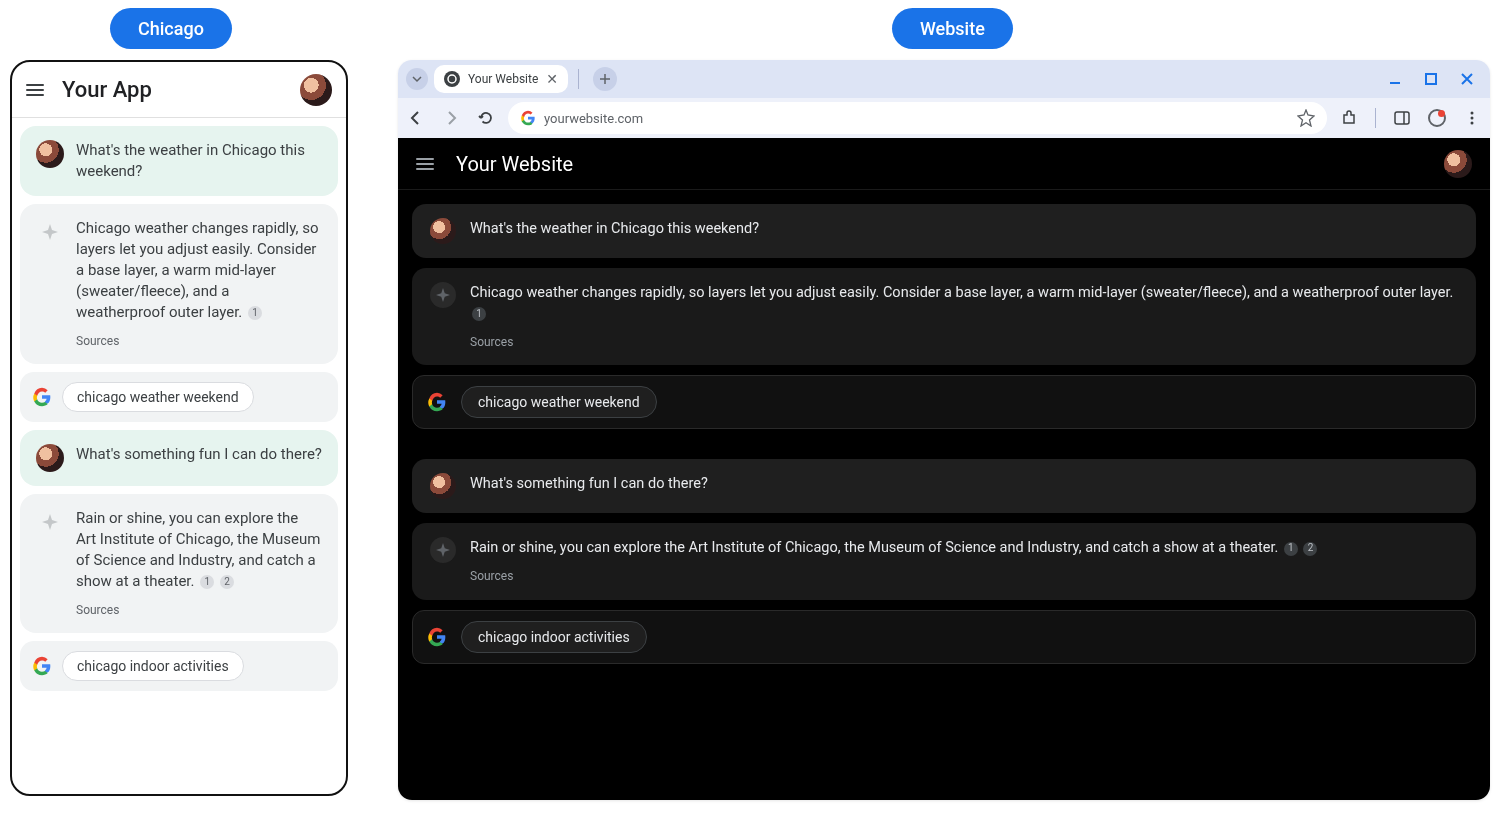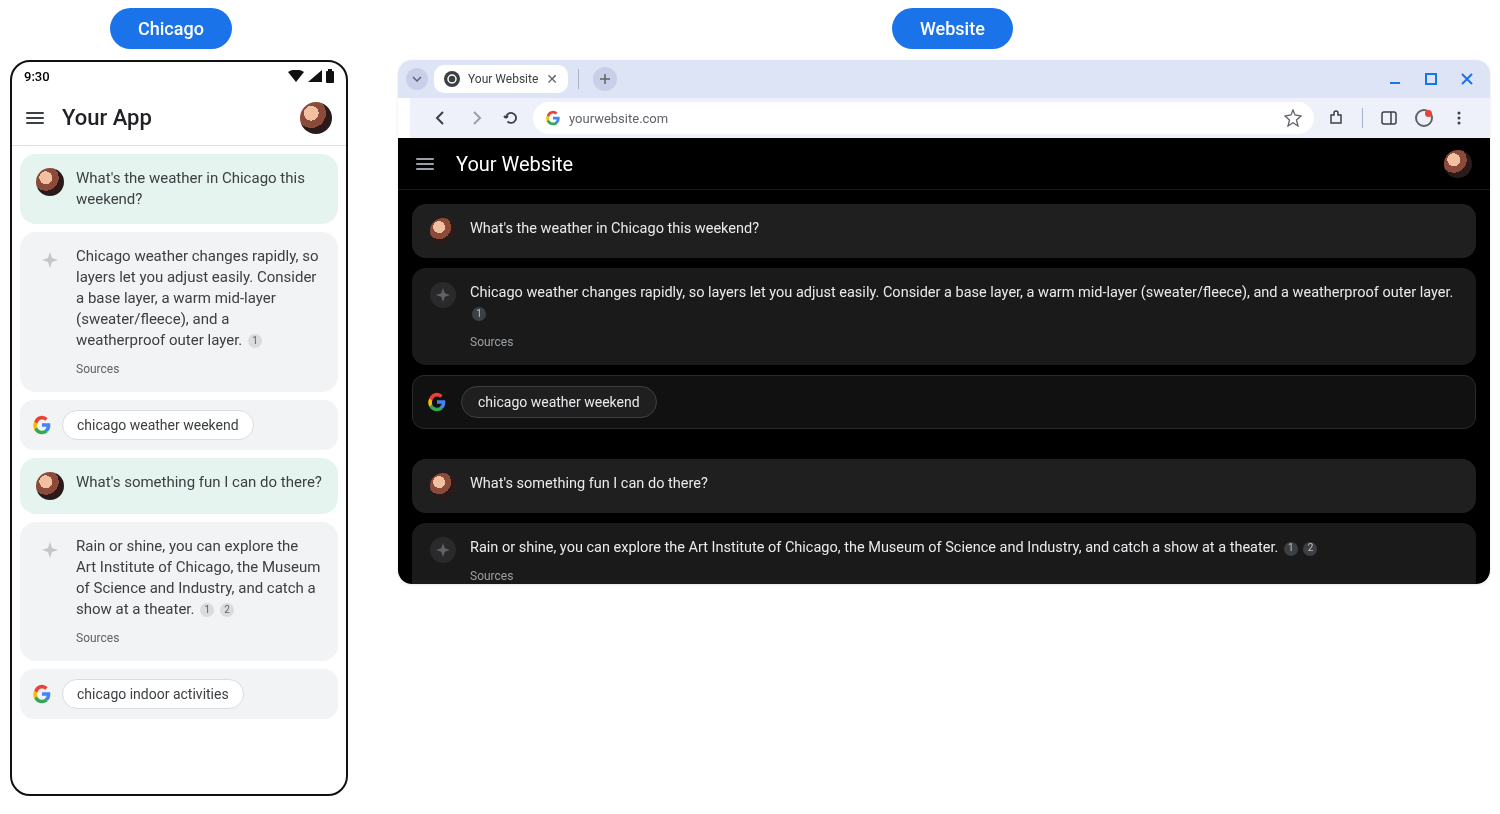--- a/index.html
+++ b/index.html
@@ -108,21 +108,21 @@
   font-size: 14px;
   color: #3c4043;
 }
 
 
 .desktop-frame {
   position: absolute;
   top: 60px;
   left: 398px;
   width: 1092px;
-  height: 524px;
+  height: 740px;
   border-radius: 14px;
   overflow: hidden;
   box-shadow: 0 1px 3px rgba(0,0,0,0.1);
 }
 .chrome-top {
   height: 38px;
   background: #dde4f5;
   display: flex;
   align-items: center;
   padding: 0 8px;
@@ -146,23 +146,22 @@
 .tab-favicon { width: 16px; height: 16px; border-radius: 50%; background: #3c4043; display:flex; align-items:center; justify-content:center; }
 .new-tab { width: 24px; height: 24px; border-radius: 50%; background: #c7d0e8; display: flex; align-items: center; justify-content: center; margin-left: 4px; }
 .chrome-spacer { flex: 1; }
 .win-btn { width: 30px; height: 30px; display:flex; align-items:center; justify-content:center; cursor:pointer; }
 
 .chrome-toolbar {
   height: 40px;
   background: #eef1fa;
   display: flex;
   align-items: center;
-  padding: 0 18px;
+  padding: 0 5px;
   gap: 9px;
-  margin-left: 12px;
 }
 .tb-btn { width: 26px; height: 26px; display:flex; align-items:center; justify-content:center; cursor:pointer; }
 .omnibox {
   flex: 1;
   height: 32px;
   background: #fff;
   border-radius: 16px;
   display: flex;
   align-items: center;
   padding: 0 12px;
@@ -230,35 +229,20 @@
   border-radius:50%; right:-1px; top:-1px;
 }
 </style>
 </head>
 <body>
 
 <div class="label-pill mobile-label">Chicago</div>
 <div class="label-pill desktop-label">Website</div>
 
 <div class="mobile-frame">
-  <div class="mobile-statusbar">
-    <span>9:30</span>
-    <div class="status-icons">
-      <svg width="16" height="12" viewBox="0 0 16 12">
-          <path d="M8 12 L0 2 Q8 -3 16 2 Z" fill="#111"></path>
-        </svg>
-      <svg width="14" height="12" viewBox="0 0 14 12">
-          <path d="M0 12 L14 12 L14 0 Z" fill="#111"></path>
-        </svg>
-      <svg width="8" height="14" viewBox="0 0 8 14">
-          <rect x="0" y="2" width="8" height="12" rx="1" fill="#111"></rect>
-          <rect x="2" y="0" width="4" height="2" fill="#111"></rect>
-        </svg>
-    </div>
-  </div>
   <div class="mobile-header">
     <div class="hamburger">
         <span></span>
         <span></span>
         <span></span>
       </div>
     <div class="mobile-title">Your App</div>
     <div class="avatar"></div>
   </div>
   <div class="mobile-body">

